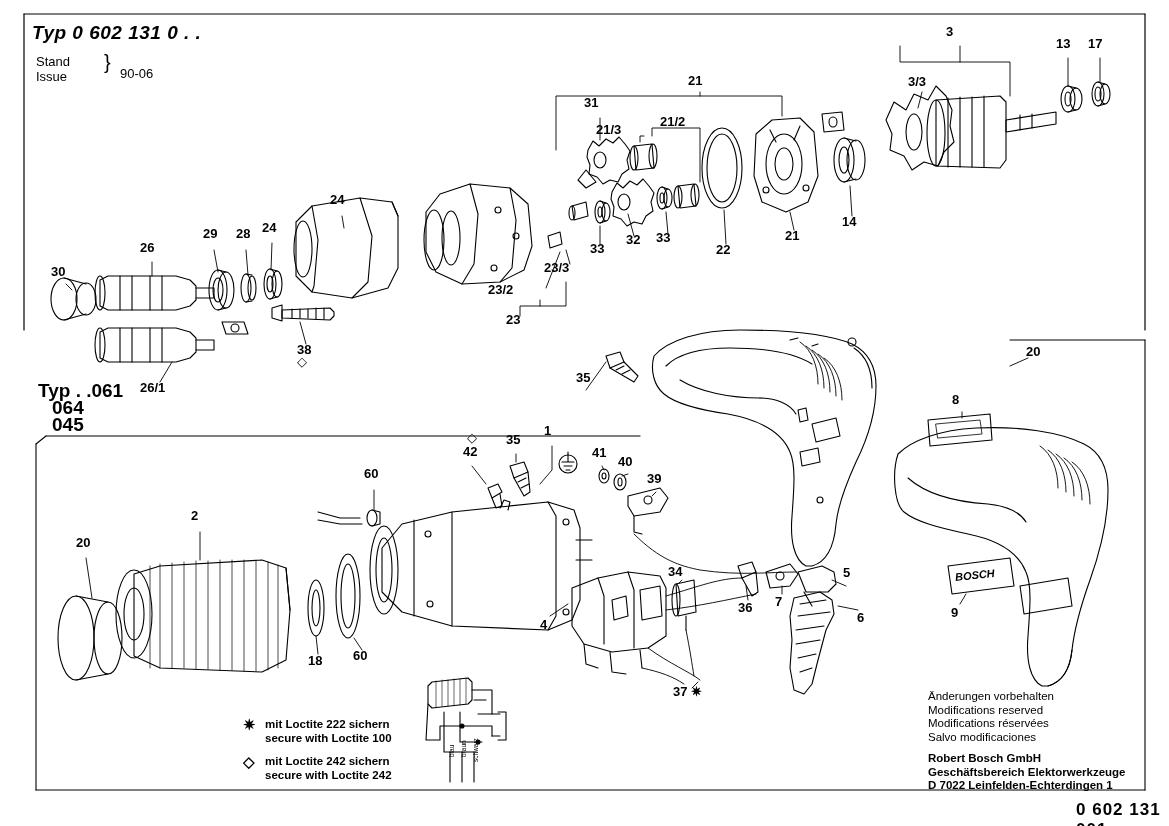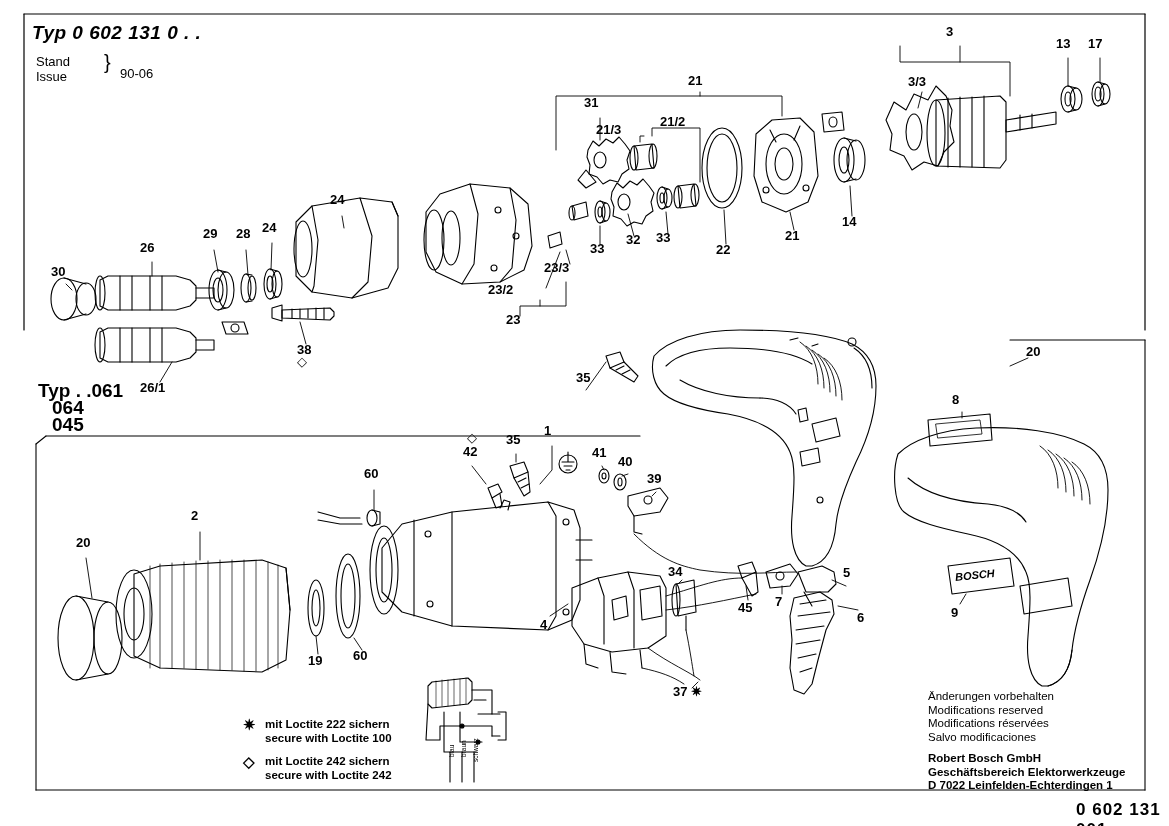--- a/index.html
+++ b/index.html
@@ -554,26 +554,26 @@
   <div class="lbl" style="left:506px;top:433px">35</div>
   <div class="lbl" style="left:463px;top:445px">42</div>
   <div class="lbl" style="left:592px;top:446px">41</div>
   <div class="lbl" style="left:618px;top:455px">40</div>
   <div class="lbl" style="left:647px;top:472px">39</div>
   <div class="lbl" style="left:364px;top:467px">60</div>
   <div class="lbl" style="left:191px;top:509px">2</div>
   <div class="lbl" style="left:76px;top:536px">20</div>
   <div class="lbl" style="left:668px;top:565px">34</div>
   <div class="lbl" style="left:843px;top:566px">5</div>
-  <div class="lbl" style="left:738px;top:601px">45</div>
+  <div class="lbl" style="left:738px;top:601px">36</div>
   <div class="lbl" style="left:775px;top:595px">7</div>
   <div class="lbl" style="left:857px;top:611px">6</div>
   <div class="lbl" style="left:951px;top:606px">9</div>
   <div class="lbl" style="left:540px;top:618px">4</div>
-  <div class="lbl" style="left:308px;top:654px">19</div>
+  <div class="lbl" style="left:308px;top:654px">18</div>
   <div class="lbl" style="left:353px;top:649px">60</div>
   <div class="lbl" style="left:673px;top:685px">37 ✷</div>
 
   <div class="lbl dia" style="left:297px;top:355px;font-weight:normal">◇</div>
   <div class="lbl dia" style="left:467px;top:431px;font-weight:normal">◇</div>
 
   <div class="lbl" style="left:955px;top:570px;font-size:11px;font-style:italic;transform:rotate(-6deg)">BOSCH</div>
 
   <div class="lbl" style="left:449px;top:757px;font-size:6.5px;font-weight:normal;transform:rotate(-90deg);transform-origin:left top">blau</div>
   <div class="lbl" style="left:461px;top:757px;font-size:6.5px;font-weight:normal;transform:rotate(-90deg);transform-origin:left top">braun</div>

